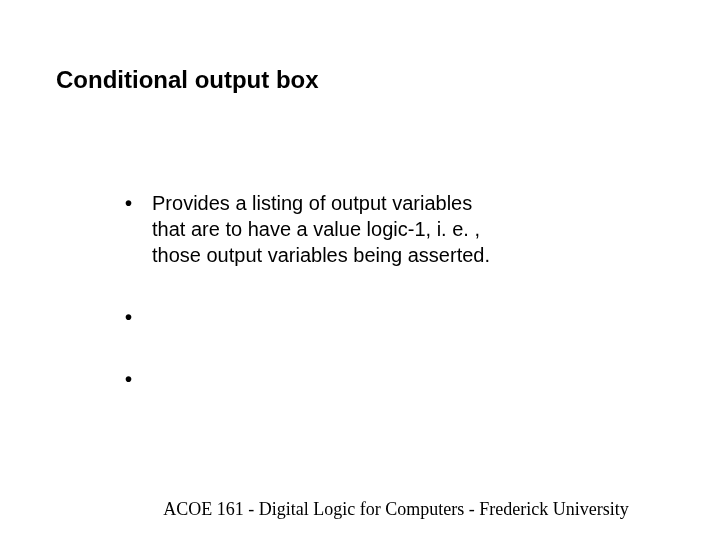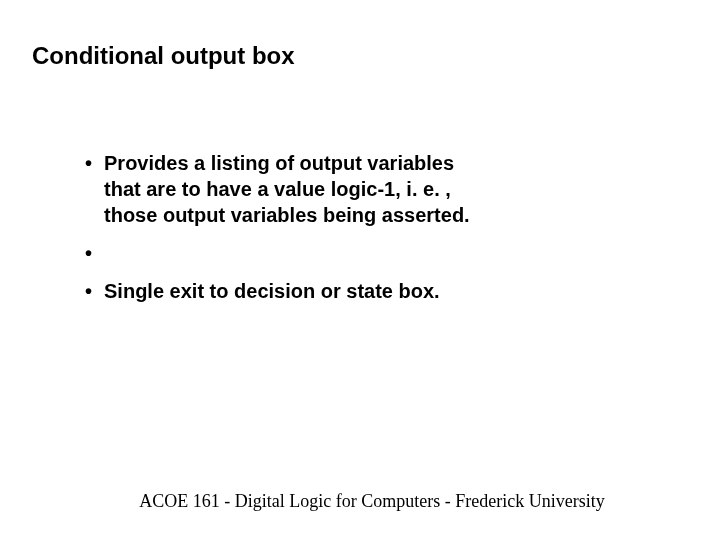--- a/index.html
+++ b/index.html
@@ -1,16 +1,16 @@
 <!DOCTYPE html>
 <html><head>
   <meta charset="utf-8">
   <style>
     * {
-      margin: 4px;
+      margin: 12px;
       padding: 0;
       box-sizing: border-box;
     }
     body {
       width: 720px;
       height: 540px;
       background: #ffffff;
       font-family: Arial, Helvetica, sans-serif;
       color: #000000;
       position: relative;
@@ -35,21 +35,21 @@
     }
     .bullet-marker {
       font-size: 20px;
       font-weight: bold;
       margin-right: 8px;
       flex-shrink: 0;
       line-height: 1.3;
     }
     .bullet-text {
       font-size: 20px;
-      font-weight: bold;
+      font-weight: normal;
       line-height: 1.3;
     }
     .footer-text {
       position: absolute;
       bottom: 32px;
       left: 0;
       width: 100%;
       text-align: center;
       font-family: "Times New Roman", Times, serif;
       font-size: 18px;
@@ -64,17 +64,16 @@
 <div class="content-area">
   <div class="bullet-item">
     <span class="bullet-marker">•</span>
     <span class="bullet-text">Provides a listing of output variables that are to have a value logic-1, i. e. , those output variables being asserted.</span>
   </div>
   <div class="bullet-item">
     <span class="bullet-marker">•</span>
   </div>
   <div class="bullet-item">
     <span class="bullet-marker">•</span>
-    <span class="bullet-text">Single exit to decision or state box.</span>
   </div>
 </div>
 
 <div class="footer-text">ACOE 161 - Digital Logic for Computers - Frederick University</div>
 
 </body></html>

